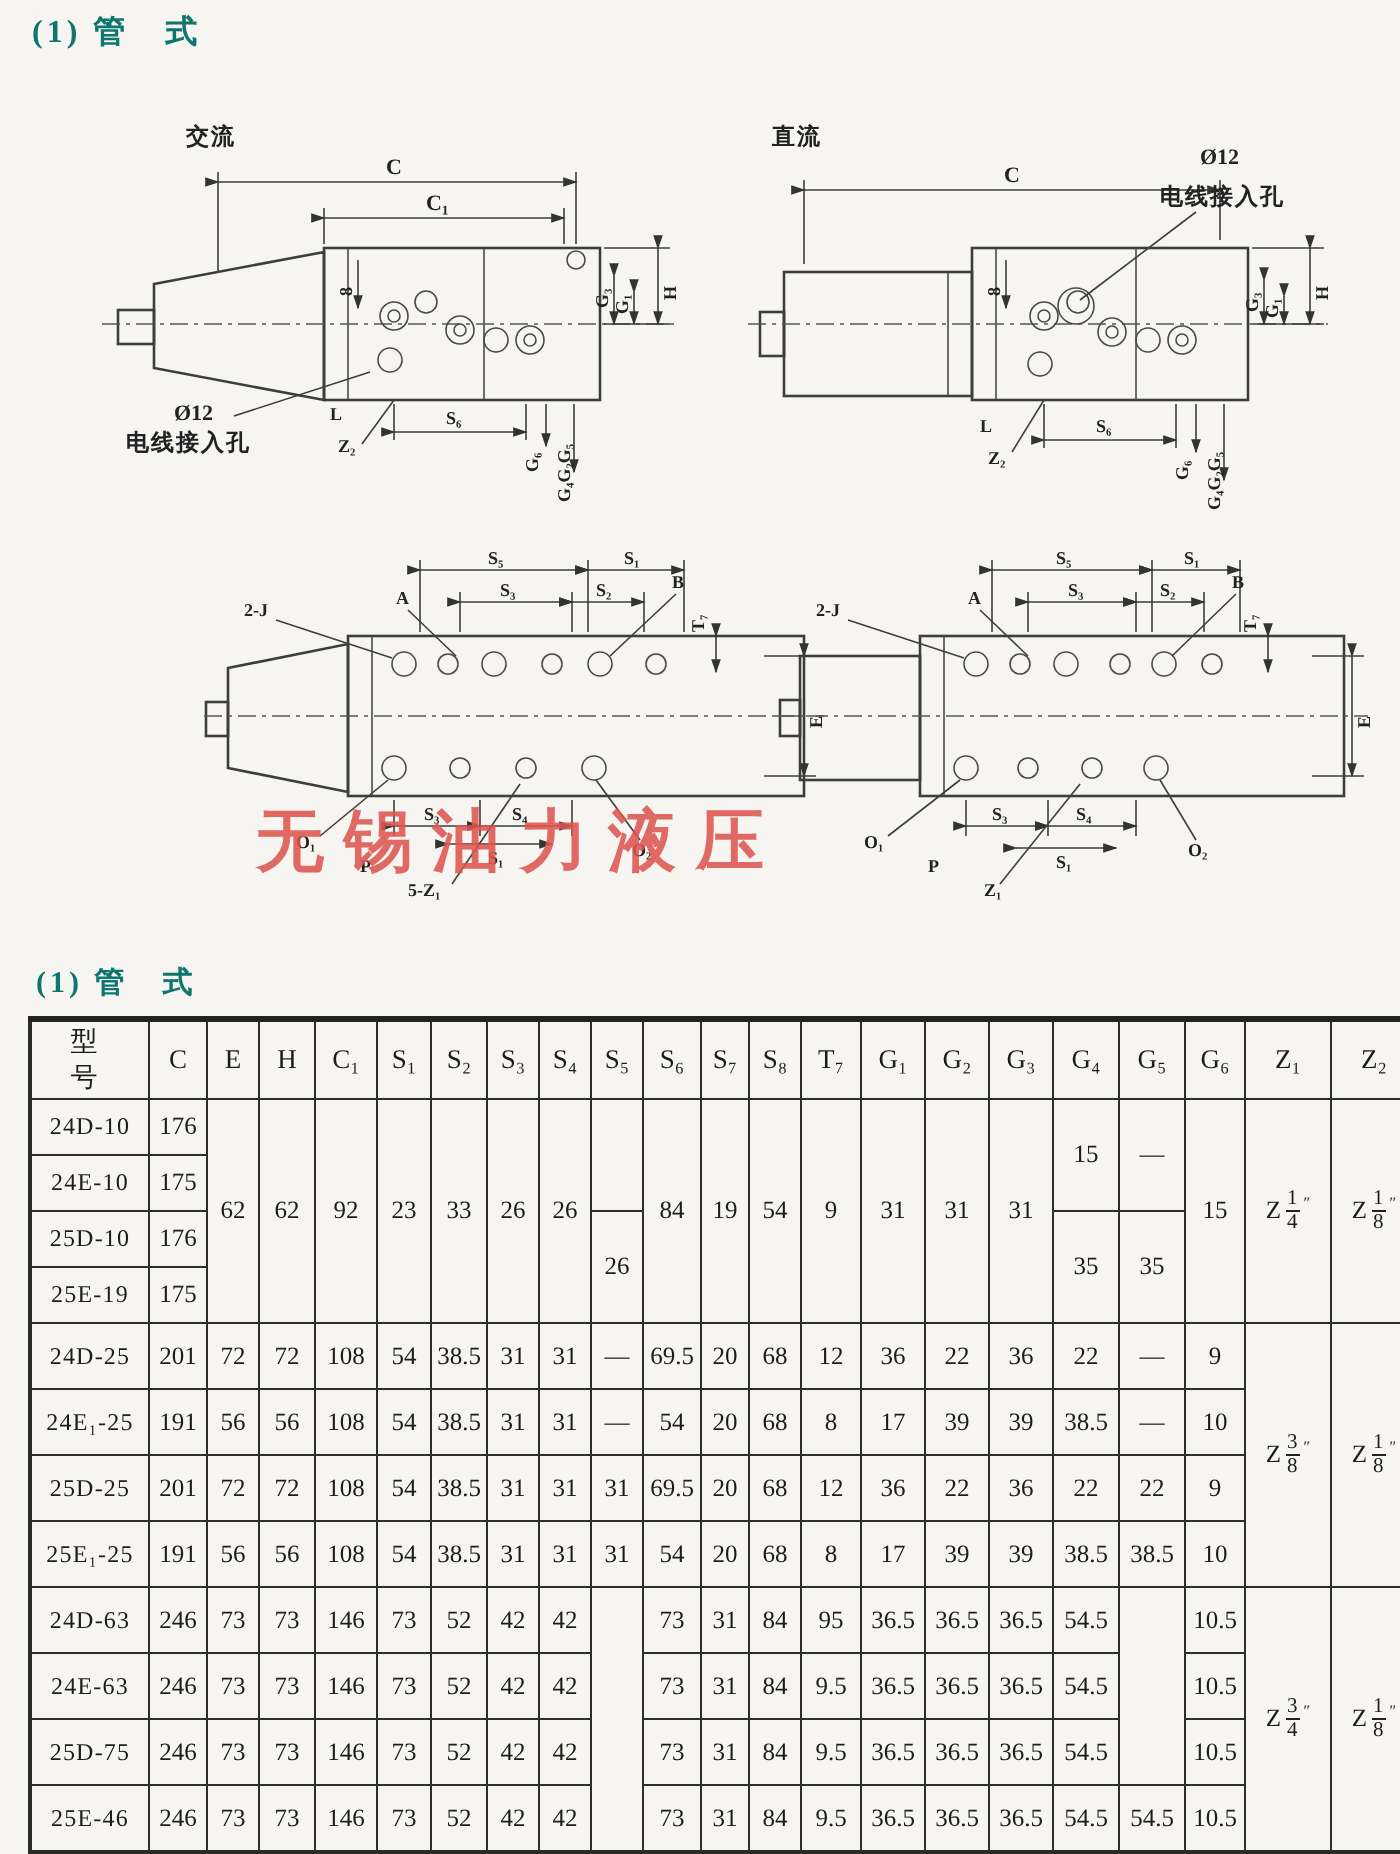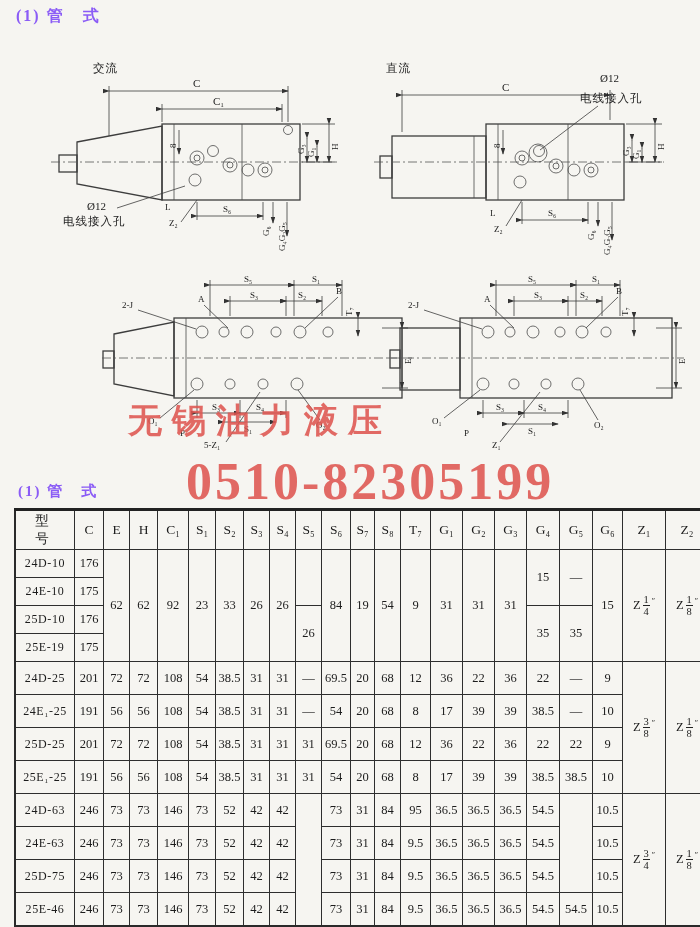--- a/index.html
+++ b/index.html
@@ -1,29 +1,29 @@
 <!DOCTYPE html>
 <html><head>
 <meta charset="utf-8">
 <style>
   html,body{margin:0;padding:0;background:#dedcd8;}
   .page{position:relative;width:700px;height:927px;background:#f6f5f1;overflow:hidden;
         font-family:"Liberation Serif","DejaVu Serif",serif;color:#1c1c1c;}
-  .page-title{position:absolute;font-size:16px;font-weight:bold;letter-spacing:2px;color:#8b5cf6;}
+  .page-title{position:absolute;font-size:16px;font-weight:bold;letter-spacing:2px;color:#0f766e;}
   #title-top{left:16px;top:6px;}
   #title-table{left:18px;top:482px;font-size:15px;}
 
   
   .wm{position:absolute;color:rgba(222,85,80,0.88);font-weight:bold;white-space:nowrap;
       font-family:"Liberation Serif",serif;z-index:5;}
   #wm1{left:128px;top:398px;font-size:34px;letter-spacing:10px;}
   #wm2{left:186px;top:452px;font-size:52px;letter-spacing:3px;}
 
   
-  .draw{position:absolute;}
+  .draw{position:absolute;font-weight:bold;}
   svg text{font-family:"Liberation Serif","DejaVu Serif",serif;fill:#222;font-size:9px;}
   svg text.cjk{font-size:11.5px;letter-spacing:1px;}
   svg text.big{font-size:11px;}
   .ol{stroke:#3d3d3d;fill:none;stroke-width:1.3;}
   .th{stroke:#4a4a4a;fill:none;stroke-width:0.8;}
   .dim{stroke:#3d3d3d;fill:none;stroke-width:0.8;}
   .cl{stroke:#555;fill:none;stroke-width:0.8;stroke-dasharray:9 3 2 3;}
 
   
   .spec{position:absolute;left:14px;top:508px;width:674px;border-collapse:collapse;table-layout:fixed;
@@ -311,21 +311,20 @@
       <line class="dim" x1="56" y1="146" x2="92" y2="118"></line>
       <text x="76" y="164">P</text>
       <text x="104" y="176">Z₁</text>
       <line class="dim" x1="112" y1="170" x2="152" y2="120"></line>
       <text x="206" y="156">O₂</text>
       <line class="dim" x1="210" y1="148" x2="192" y2="118"></line>
     </svg>
   </div>
 
   <div class="wm" id="wm1">无锡油力液压</div>
-  <div class="wm" id="wm2">0510-82305199</div>
 
   <div class="page-title" id="title-table">(1) 管　式</div>
 
   <table class="spec">
     <thead>
       <tr id="thead-row">
           <th class="colmodel">型　号</th>
           <th>C</th>
           <th>E</th>
           <th>H</th>

